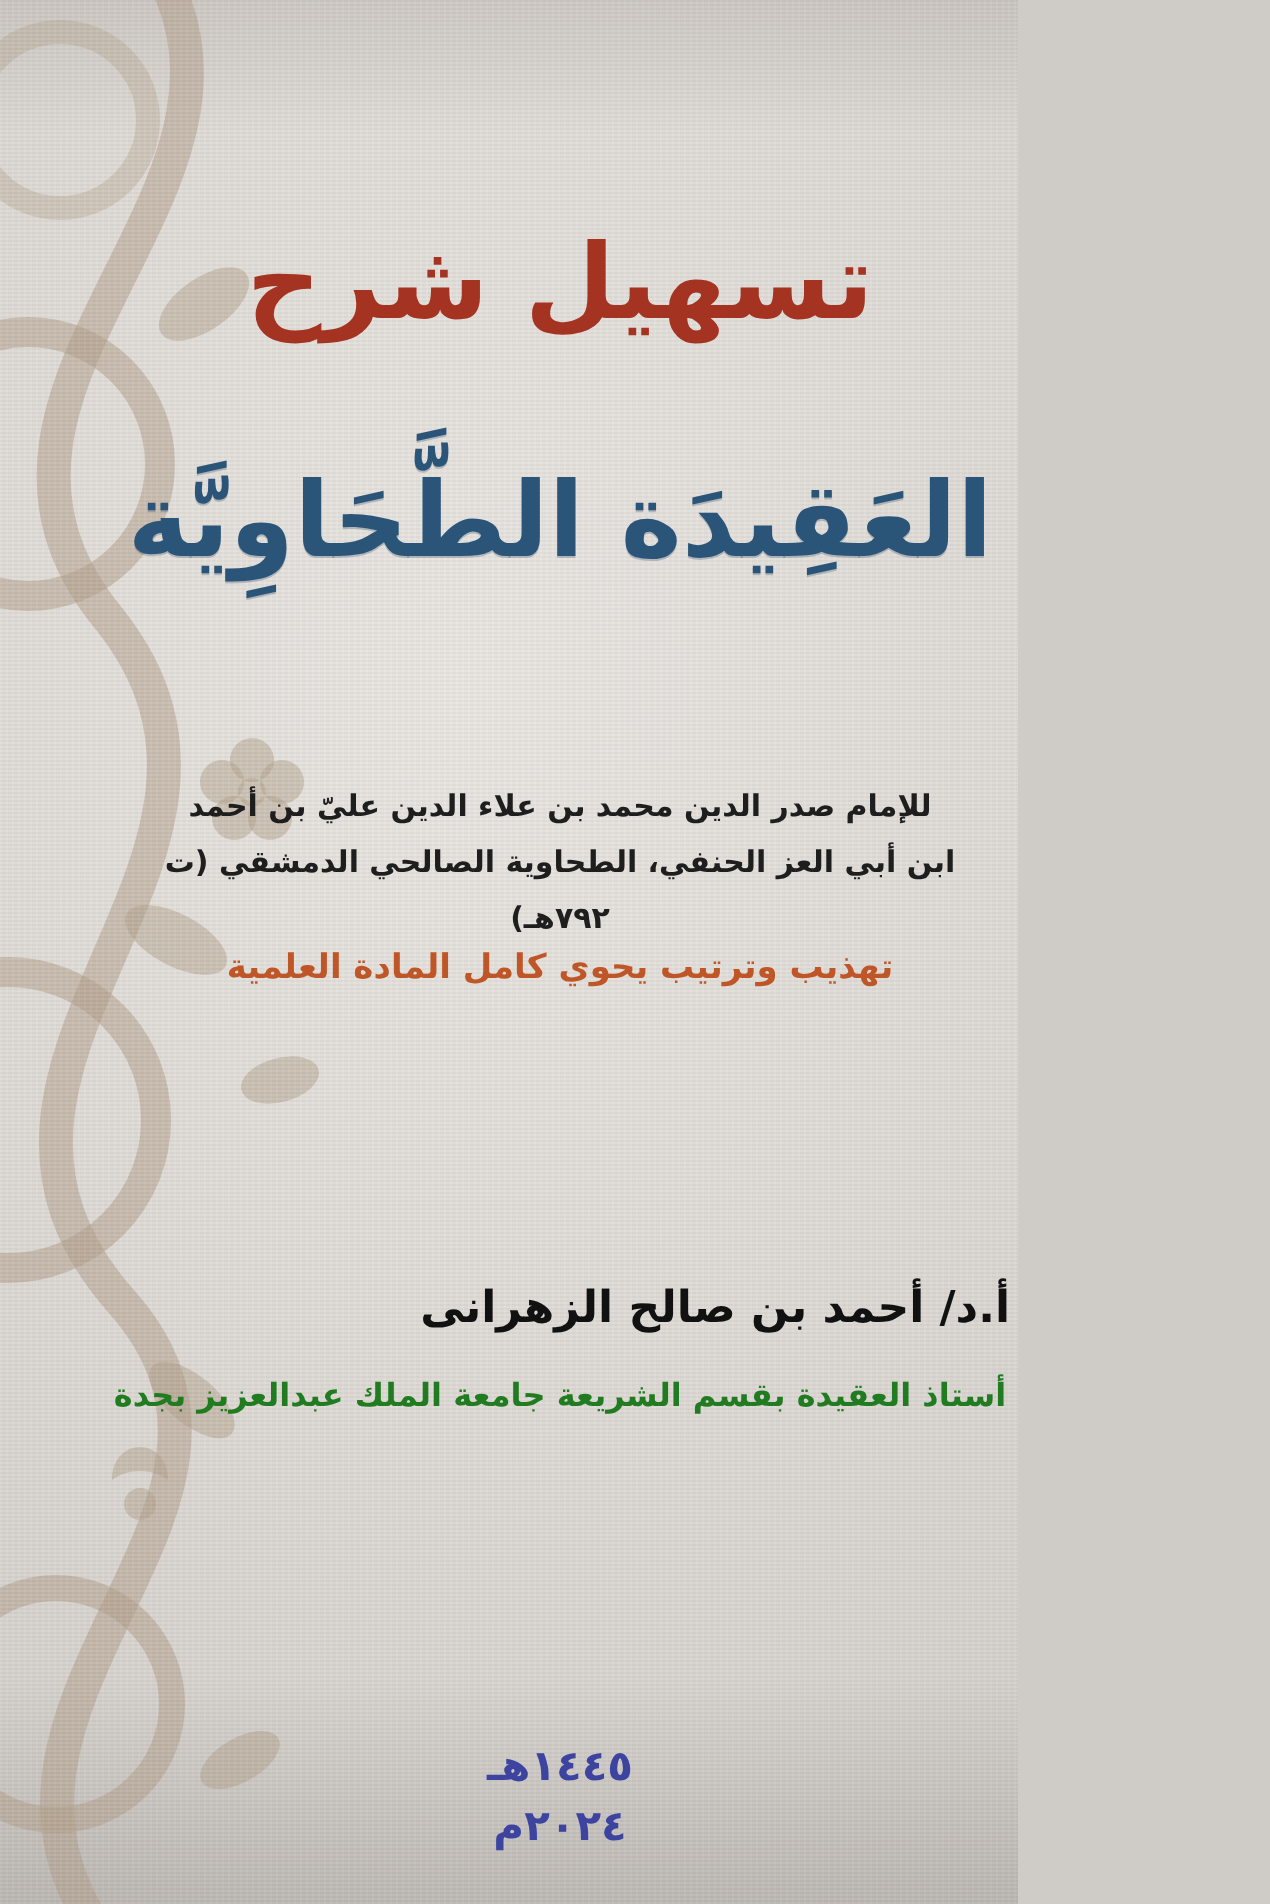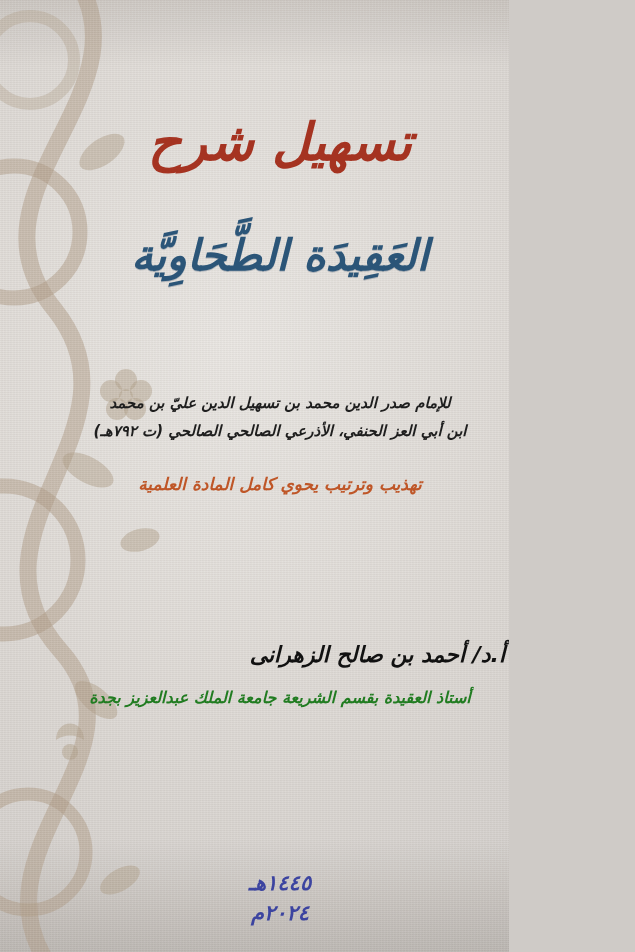--- a/index.html
+++ b/index.html
@@ -6,33 +6,32 @@
   body{
     width:635px;height:952px;
     font-family:"DejaVu Sans","Liberation Sans",sans-serif;
     background:#cfcbc7;
   }
   .cover{
     position:relative;width:509px;height:952px;overflow:hidden;
     background:
       linear-gradient(180deg, rgba(120,110,100,.16) 0%, rgba(120,110,100,0) 7%, rgba(120,110,100,0) 88%, rgba(105,98,92,.22) 100%),
       radial-gradient(ellipse 120% 80% at 46% 36%, #e9e6e2 0%, #ddd9d5 48%, #cfcbc7 100%);
-    font-style: italic;
   }
   
   .cover::before{
     content:"";position:absolute;inset:0;z-index:1;pointer-events:none;
     background:
       repeating-linear-gradient(0deg, rgba(255,255,255,.05) 0 1px, rgba(90,80,70,.035) 1px 2px),
       repeating-linear-gradient(90deg, rgba(255,255,255,.03) 0 1px, rgba(90,80,70,.025) 1px 3px);
   }
   .ornament{position:absolute;left:0;top:0;z-index:0;}
   .block{position:absolute;left:55px;width:450px;text-align:center;z-index:2;}
   .top-title{top:112px;font-size:52px;font-weight:bold;color:#a53321;letter-spacing:1px;}
-  .main-title{top:224px;font-size:43px;line-height:1.45;font-weight:bold;color:#2b5578;
+  .main-title{top:224px;font-size:52px;line-height:1.45;font-weight:bold;color:#2b5578;
     text-shadow:0 1px 0 rgba(30,60,90,.25);}
   .author{top:390px;font-size:15px;line-height:1.85;font-weight:bold;color:#1e1e1e;}
   .subtitle{top:468px;font-size:17px;line-height:1.95;font-weight:bold;color:#bf5627;}
   .prepared{top:612px;font-size:19px;color:#151515;}
   .name{top:642px;font-size:22px;font-weight:bold;color:#111;text-align:right;}
   .green-line{top:688px;font-size:16px;font-weight:bold;color:#217c21;}
   .years{top:868px;font-size:21px;line-height:1.45;font-weight:bold;color:#3c44a0;}
 
   
   .sidebar{position:absolute;top:0;right:0;width:135px;height:952px;z-index:2;}
@@ -71,22 +70,22 @@
         <circle cx="0" cy="12" r="8"></circle>
       </g>
     </g>
   </svg>
 
   <div class="block top-title" dir="rtl">تسهيل شرح</div>
 
   <div class="block main-title" dir="rtl">العَقِيدَة الطَّحَاوِيَّة</div>
 
   <div class="block author" dir="rtl">
-    <div>للإمام صدر الدين محمد بن تسهيل الدين عليّ بن محمد</div>
-    <div>ابن أبي العز الحنفي، الأذرعي الصالحي الصالحي (ت ٧٩٢هـ)</div>
+    <div>للإمام صدر الدين محمد بن علاء الدين عليّ بن أحمد</div>
+    <div>ابن أبي العز الحنفي، الطحاوية الصالحي الدمشقي (ت ٧٩٢هـ)</div>
   </div>
 
   <div class="block subtitle" dir="rtl">
     <div>تهذيب وترتيب يحوي كامل المادة العلمية</div>
   </div>
 
 
   <div class="block name" dir="rtl">أ.د/ أحمد بن صالح الزهرانى</div>
 
   <div class="block green-line" dir="rtl">أستاذ العقيدة بقسم الشريعة جامعة الملك عبدالعزيز  بجدة</div>

